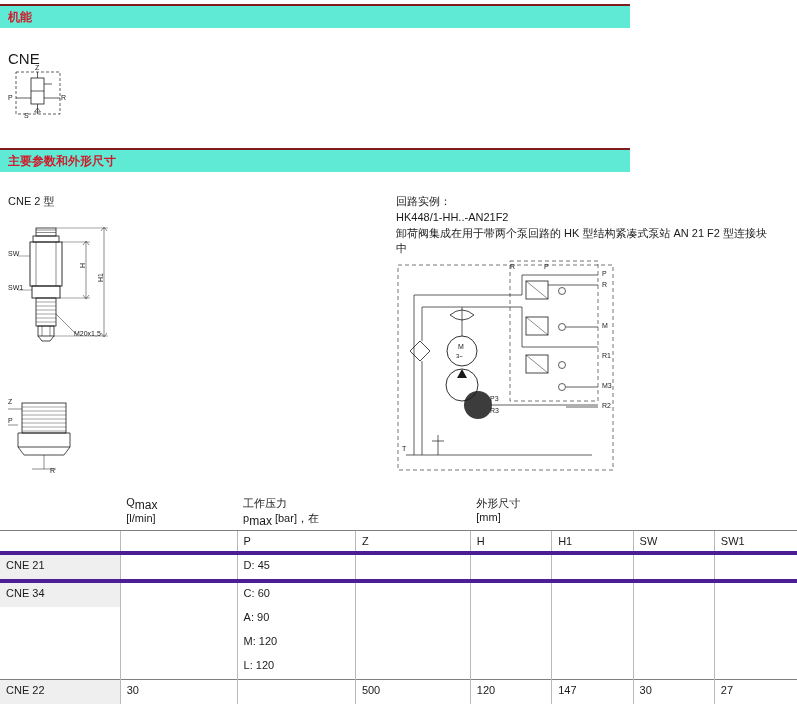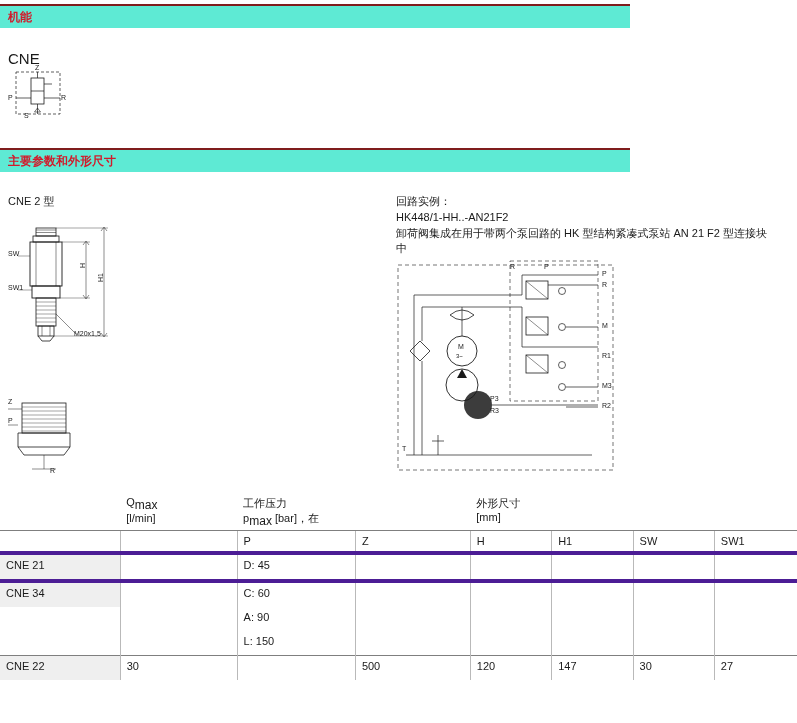--- a/index.html
+++ b/index.html
@@ -306,21 +306,31 @@
       <td class="colC vline">A: 90</td>
       <td class="colD vline"></td>
       <td class="colE vline"></td>
       <td class="colF vline"></td>
       <td class="colG vline"></td>
       <td class="colH vline"></td>
     </tr>
     <tr>
       <td class="colA tall"></td>
       <td class="colB vline"></td>
-      <td class="colC vline">L: 150</td>
+      <td class="colC vline">M: 120</td>
+      <td class="colD vline"></td>
+      <td class="colE vline"></td>
+      <td class="colF vline"></td>
+      <td class="colG vline"></td>
+      <td class="colH vline"></td>
+    </tr>
+    <tr>
+      <td class="colA tall"></td>
+      <td class="colB vline"></td>
+      <td class="colC vline">L: 120</td>
       <td class="colD vline"></td>
       <td class="colE vline"></td>
       <td class="colF vline"></td>
       <td class="colG vline"></td>
       <td class="colH vline"></td>
     </tr>
 
     <tr class="rowline">
       <td class="colA shade tall">CNE 22</td>
       <td class="colB vline">30</td>

